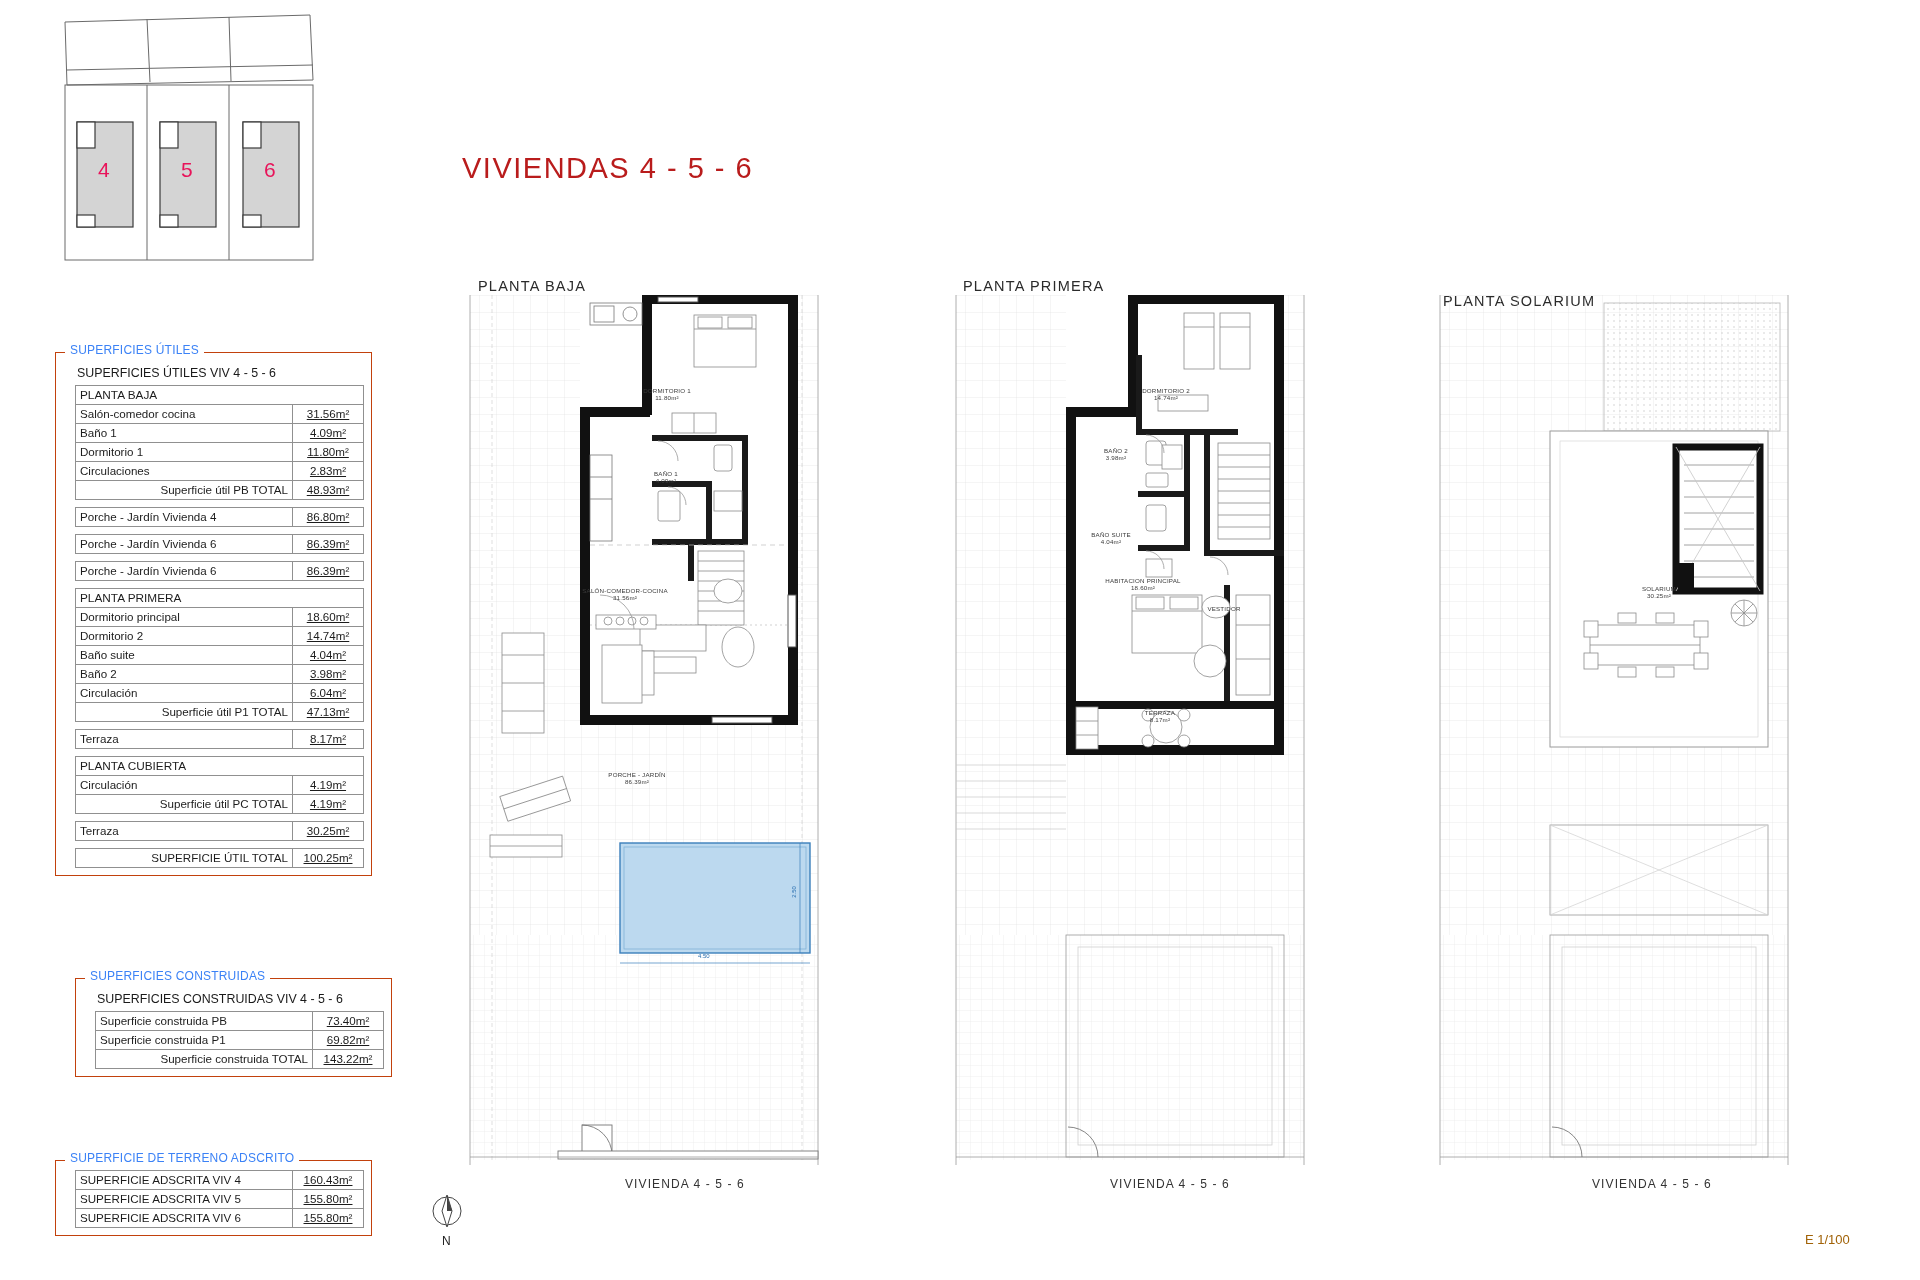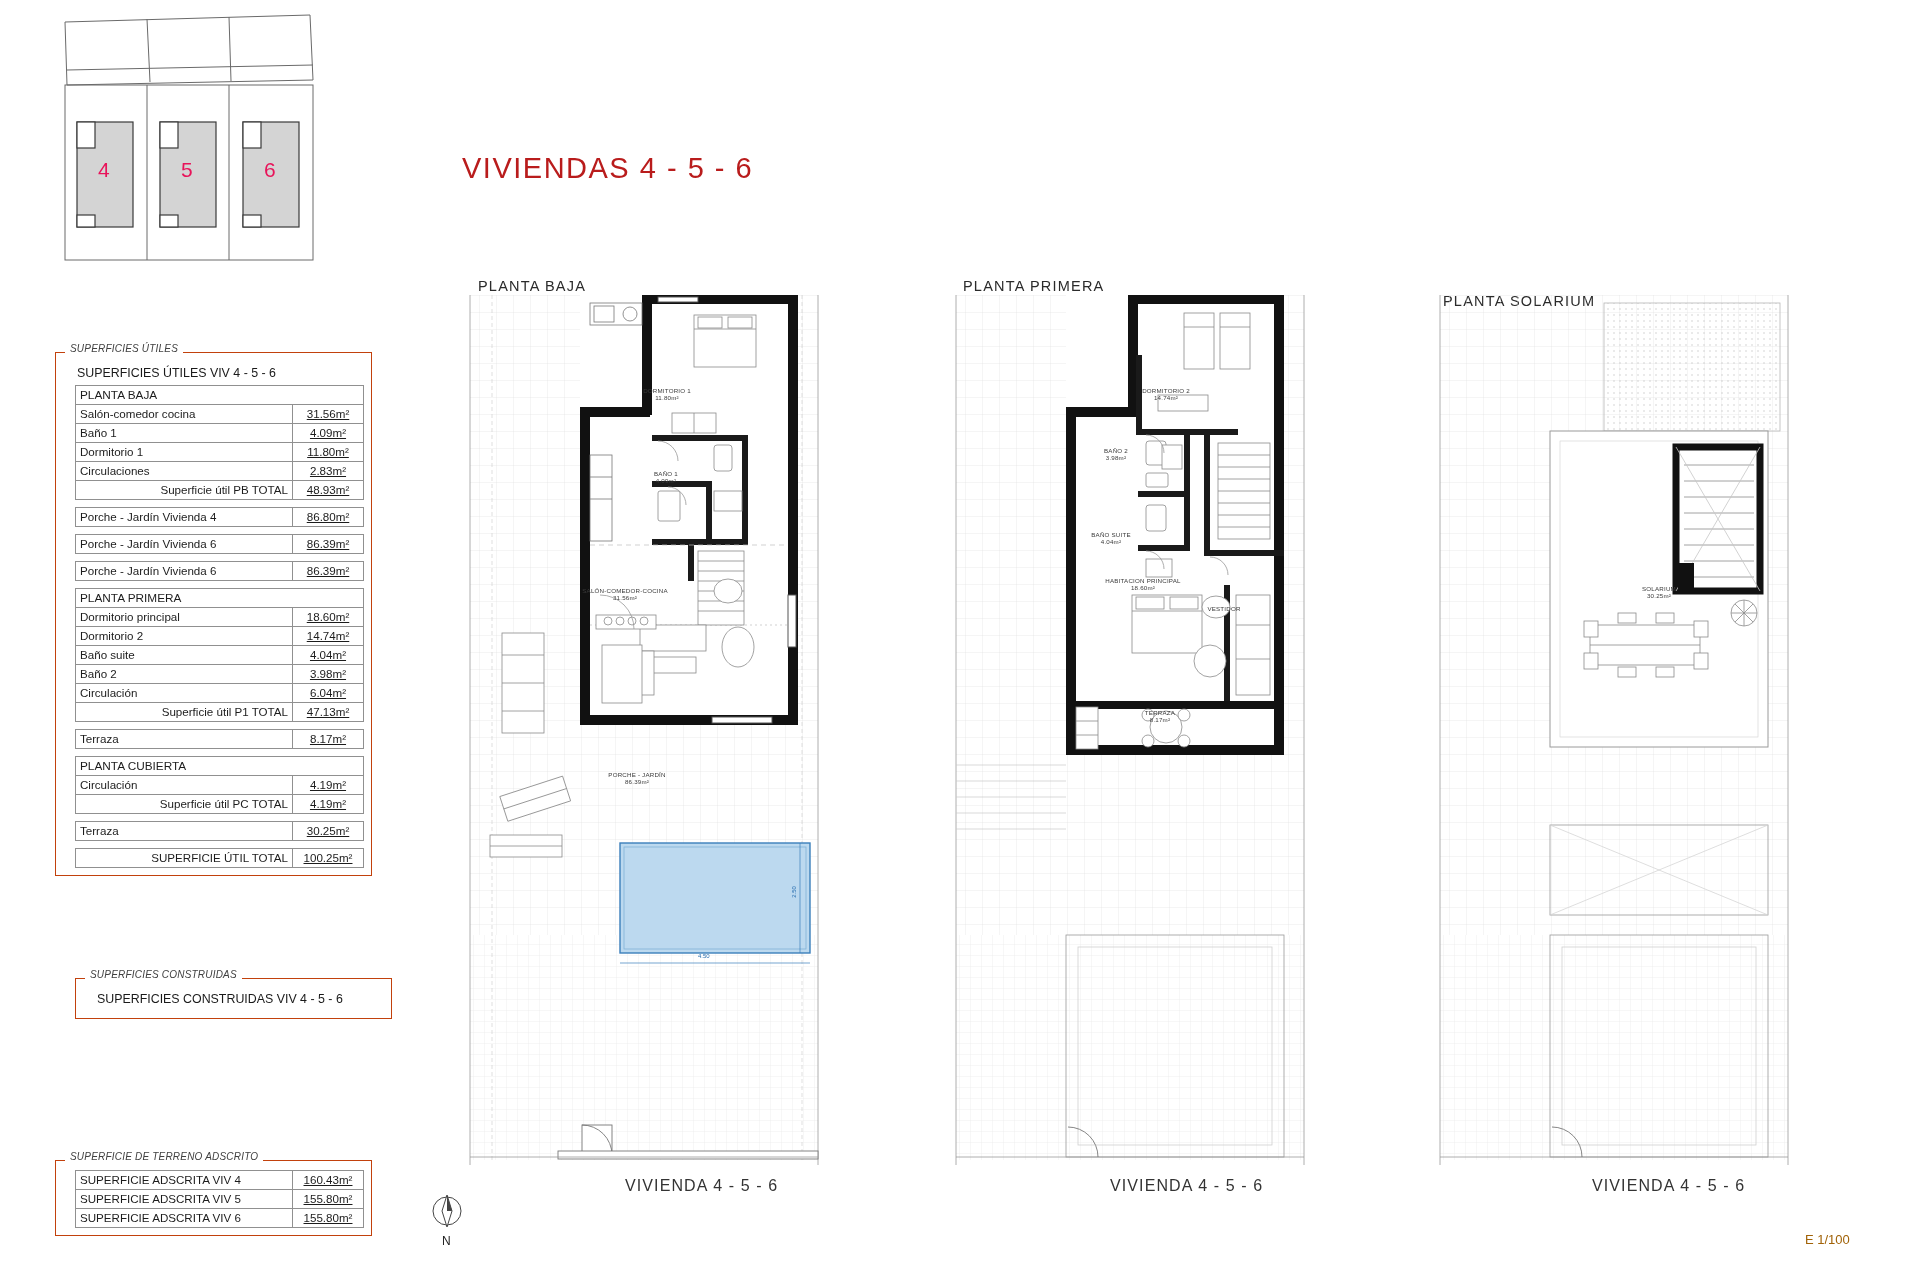--- a/index.html
+++ b/index.html
@@ -16,32 +16,32 @@
 
   
   #main-title{left:462px;top:152px;font-size:29px;letter-spacing:1.5px;color:#b91c1c;}
 
   
   .plan-caption{font-size:14.5px;letter-spacing:1.2px;color:#2b2b2b;}
   #cap-pb{left:478px;top:278px;}
   #cap-p1{left:963px;top:278px;}
   #cap-ps{left:1443px;top:293px;}
 
-  .plan-footer{font-size:16px;letter-spacing:1.1px;color:#333;text-align:center;}
+  .plan-footer{font-size:12px;letter-spacing:1.1px;color:#333;text-align:center;}
   #foot-pb{left:625px;top:1177px;}
   #foot-p1{left:1110px;top:1177px;}
   #foot-ps{left:1592px;top:1177px;}
 
   #scale-note{left:1805px;top:1232px;font-size:13px;color:#a16207;}
 
   
   .tbl-wrap{position:absolute;}
   .tbl-title{
     position:absolute;top:-9px;left:10px;background:#fff;padding:0 5px;
-    font-size:10px;color:#404040;letter-spacing:.2px;white-space:nowrap;font-style:italic;
+    font-size:12px;color:#3b82f6;letter-spacing:.2px;white-space:nowrap;
   }
   .tbl-box{border:1px solid #c2410c;padding:11px 7px 7px 19px;}
   table{border-collapse:collapse;font-size:11.6px;color:#1c1c1c;width:100%;}
   table td{border:1px solid #909090;padding:1.5px 4px;height:15px;line-height:14px;}
   td.val{width:62px;text-align:center;white-space:nowrap;text-decoration:underline;}
   td.section{font-size:11.8px;}
   td.right{text-align:right;}
   tr.spacer td{border:none;height:7px;padding:0;}
   td.nb{border:none;}
 
@@ -216,20 +216,36 @@
           </tr>
         </tbody>
       </table>
   </div>
 </div>
 
 <div class="tbl-wrap" style="left:55px;top:978px;width:317px;margin-left:20px;">
   <div class="tbl-title">SUPERFICIES CONSTRUIDAS</div>
   <div class="tbl-box">
     <div style="font-size:12.4px;margin:2px 0 5px 2px;">SUPERFICIES CONSTRUIDAS VIV 4 - 5 - 6</div>
+    <table>
+        <tbody id="construidas-body">
+          <tr>
+            <td>Superficie construida PB</td>
+            <td class="val">73.40m²</td>
+          </tr>
+          <tr>
+            <td>Superficie construida P1</td>
+            <td class="val">69.82m²</td>
+          </tr>
+          <tr>
+            <td class="right">Superficie construida TOTAL</td>
+            <td class="val">143.22m²</td>
+          </tr>
+        </tbody>
+      </table>
   </div>
 </div>
 
 <div class="tbl-wrap" style="left:55px;top:1160px;width:317px;">
   <div class="tbl-title">SUPERFICIE DE TERRENO ADSCRITO</div>
   <div class="tbl-box" style="padding-top:9px;">
     <table>
         <tbody id="terreno-body">
           <tr>
             <td>SUPERFICIE ADSCRITA VIV 4</td>

